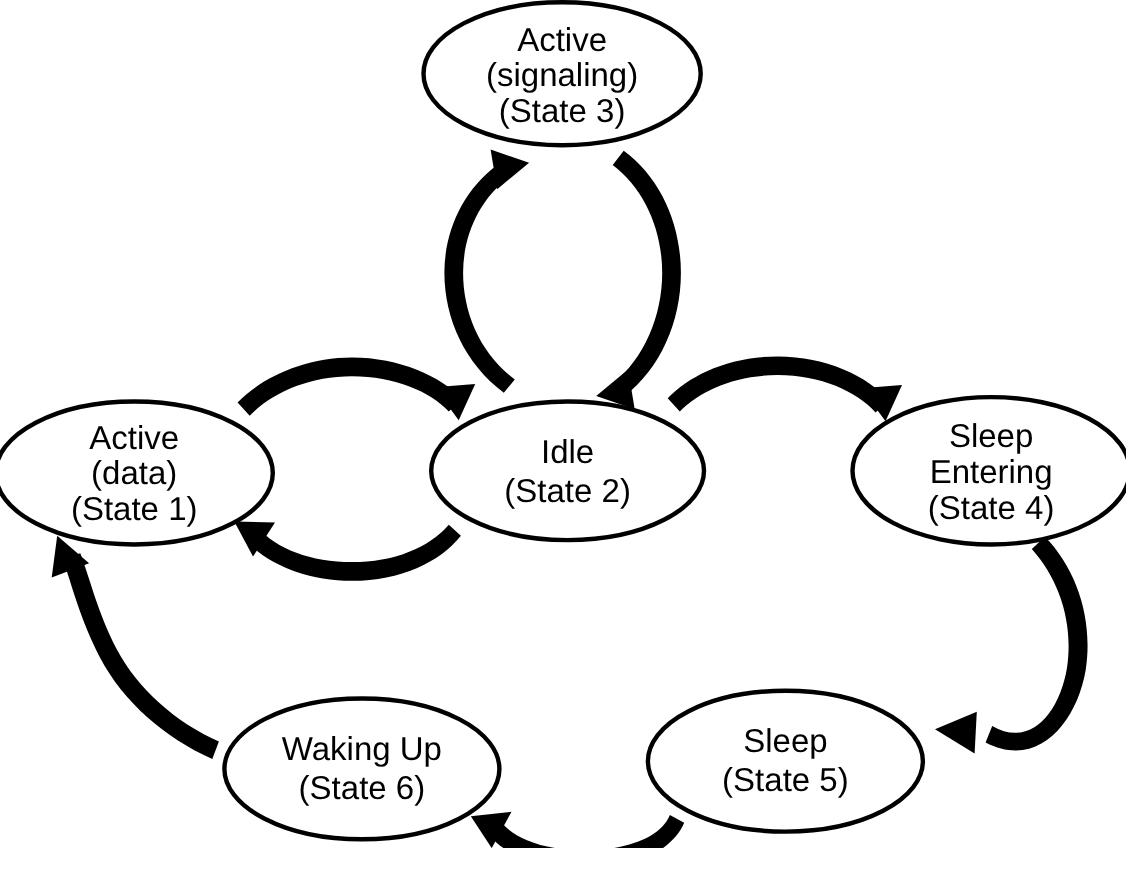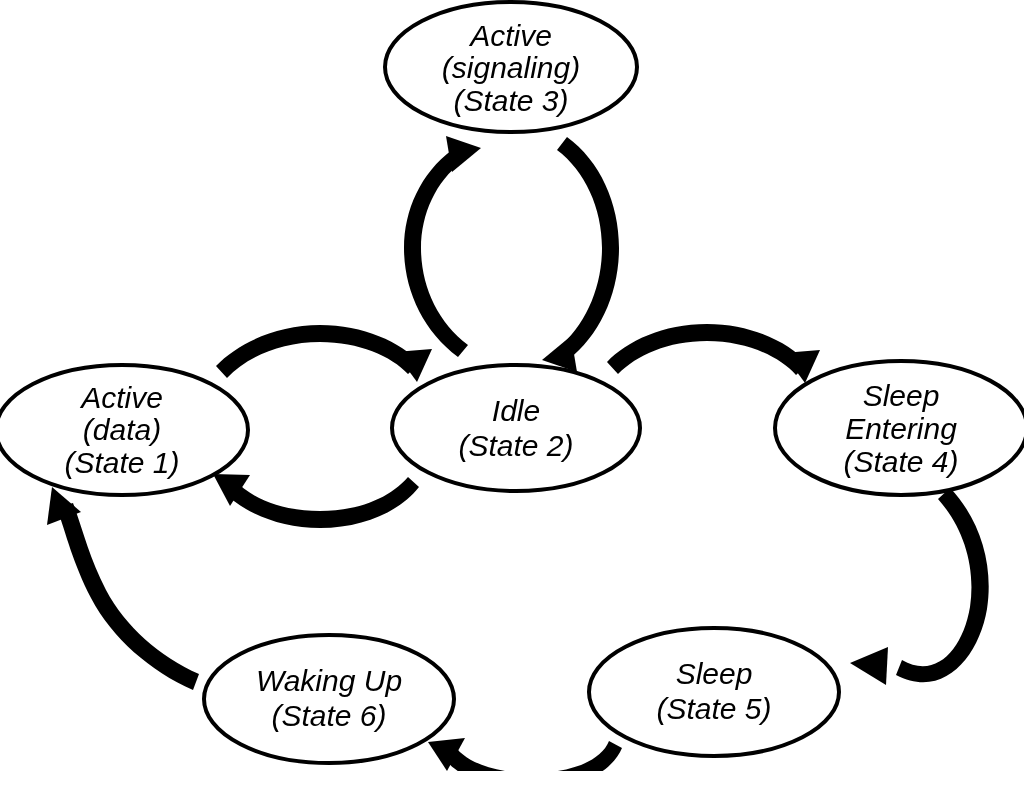--- a/index.html
+++ b/index.html
@@ -9,21 +9,20 @@
   }
   body {
     font-family: "Liberation Sans", sans-serif;
   }
   #canvas {
     position: relative;
     width: 1024px;
     height: 771px;
     background: #ffffff;
     overflow: hidden;
-    font-style: italic;
   }
   #diagram-svg {
     display: block;
     width: 1024px;
     height: 804px;
   }
   .node-ellipse {
     fill: #ffffff;
     stroke: #000000;
     stroke-width: 4;

